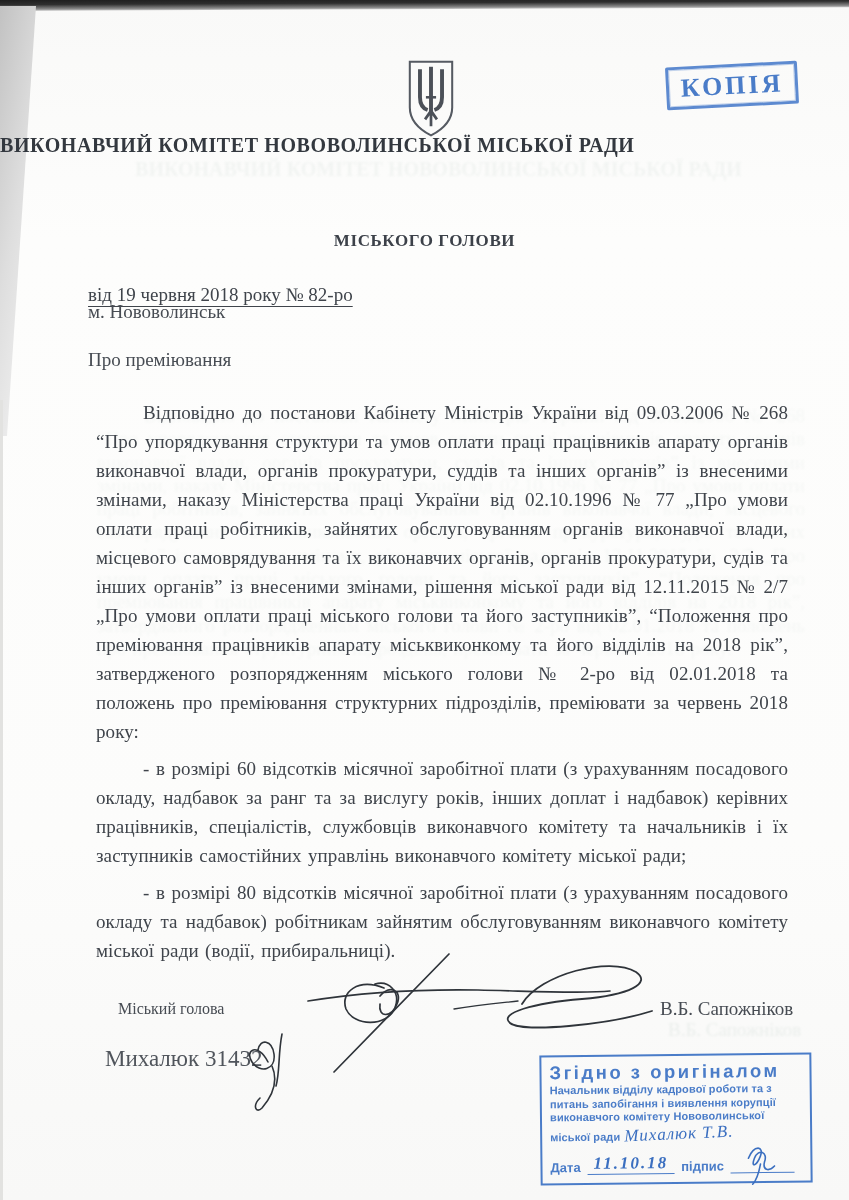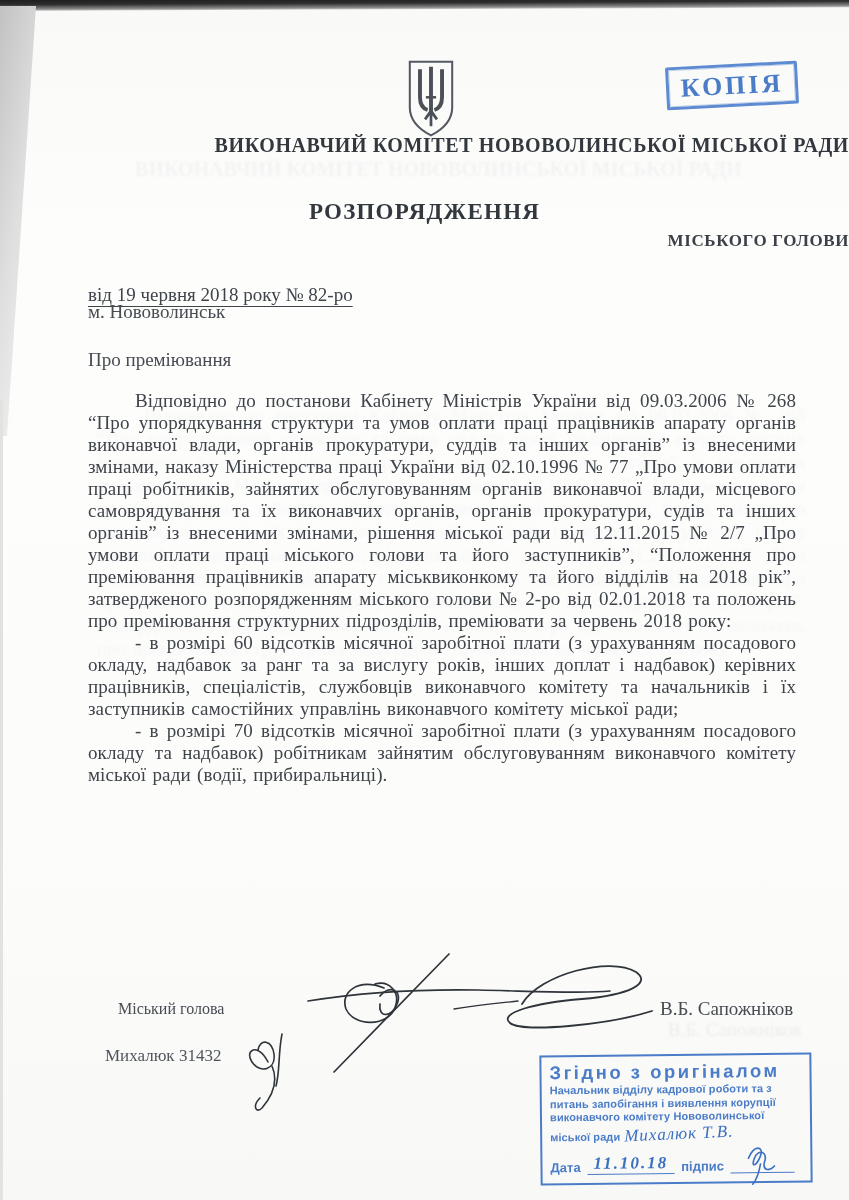--- a/index.html
+++ b/index.html
@@ -11,47 +11,47 @@
   .edge-top{position:absolute;top:-3px;left:-6px;width:870px;height:14px;
             background:linear-gradient(180deg,#141414 0%,#2e2e2e 55%,#8b8b8b 88%,#c9c9c9 100%);
             transform:rotate(-0.25deg);transform-origin:left top;}
   .edge-left-wedge{position:absolute;top:6px;left:0;width:40px;height:430px;
             background:linear-gradient(100deg,#c2c2c2 0%,#dedede 45%,#efefef 80%);
             clip-path:polygon(0 0,36px 0,7px 100%,0 100%);}
   .edge-left-line{position:absolute;left:0;top:400px;bottom:0;width:3px;background:#e2e2e0;}
   .abs{position:absolute;}
 
   
-  .org1{top:134px;left:0;right:0;text-align:right;font-size:20px;font-weight:bold;
+  .org1{top:134px;left:0;right:0;text-align:left;font-size:20px;font-weight:bold;
         letter-spacing:0.6px;color:#33383f;}
   .org2{top:161px;left:0;right:0;text-align:center;font-size:17px;color:#4b5058;letter-spacing:0.5px;}
   .doctype{top:199px;left:0;right:0;text-align:center;font-size:23px;font-weight:bold;
         letter-spacing:1.2px;color:#33383f;}
-  .docsub{top:231px;left:0;right:0;text-align:right;font-size:17px;font-weight:bold;
+  .docsub{top:231px;left:0;right:0;text-align:center;font-size:17px;font-weight:bold;
         letter-spacing:0.6px;color:#3c4149;}
 
   .copy-stamp{top:64px;left:666px;width:126px;padding:4px 0 3px;text-align:center;
         border:3px solid #5d8ad0;border-radius:2px;color:#4a7cc8;font-size:26px;font-weight:bold;
         letter-spacing:3px;transform:rotate(-3deg);box-shadow:inset 0 0 0 1px rgba(93,138,208,.35);}
 
   
   .dateline{top:284px;left:88px;font-size:19px;color:#3f444b;
         text-decoration:underline;text-underline-offset:5px;text-decoration-thickness:1.3px;}
   .city{top:301px;left:88px;font-size:19px;color:#474c53;}
   .subject{top:349px;left:88px;font-size:19px;color:#474c53;}
 
   
   .bodytext{top:390px;left:88px;width:708px;}
-  .bodytext p{margin:0;font-size:19px;line-height:22px;text-align:justify;
+  .bodytext p{margin:8px;font-size:19px;line-height:29px;text-align:justify;
         text-indent:47px;color:#3f444b;letter-spacing:0.1px;word-spacing:1.5px;}
 
   
   .sig-title{top:1000px;left:118px;font-size:16px;color:#474c53;}
   .sig-name{top:998px;left:660px;font-size:19px;color:#474c53;}
-  .executor{top:1046px;left:105px;font-size:17px;color:#50555c;}
+  .executor{top:1046px;left:105px;font-size:23px;color:#50555c;}
   .sig-svg{top:938px;left:288px;width:392px;height:145px;}
   .exec-sig-svg{top:1028px;left:238px;width:66px;height:84px;}
 
   
   .vstamp{top:1054px;left:540px;width:252px;border:2px solid #4a7cc8;color:#4a7cc8;
         padding:5px 8px 8px;transform:rotate(-0.6deg);font-family:"Liberation Sans",sans-serif;}
   .vstamp-title{font-size:18.5px;font-weight:bold;letter-spacing:2.5px;white-space:nowrap;}
   .vstamp-line{font-size:11px;line-height:13.5px;font-weight:bold;white-space:nowrap;letter-spacing:0.1px;}
   .vstamp-lastline{display:flex;align-items:flex-end;}
   .hand{font-family:"Liberation Serif",serif;font-style:italic;color:#3b6fc0;}
@@ -87,31 +87,30 @@
     <path d="M17 11 V44 Q17 56 26 59" fill="none" stroke="#4b5058" stroke-width="4.6"></path>
     <path d="M43 11 V44 Q43 56 34 59" fill="none" stroke="#4b5058" stroke-width="4.6"></path>
     <path d="M30 8 V62" fill="none" stroke="#4b5058" stroke-width="4.6"></path>
     <path d="M30 60 L23 70 M30 60 L37 70 M30 60 V78" fill="none" stroke="#4b5058" stroke-width="3.2"></path>
     <path d="M24 44 H36" fill="none" stroke="#4b5058" stroke-width="3"></path>
   </svg>
 
   <div class="abs copy-stamp">КОПІЯ</div>
 
   <div class="abs org1">ВИКОНАВЧИЙ  КОМІТЕТ НОВОВОЛИНСЬКОЇ МІСЬКОЇ РАДИ</div>
-  <div class="abs doctype">РОЗПОРЯДЖЕННЯ</div>
   <div class="abs docsub">МІСЬКОГО ГОЛОВИ</div>
 
   <div class="abs dateline">від  19 червня 2018 року  № 82-ро</div>
   <div class="abs city">м. Нововолинськ</div>
   <div class="abs subject">Про преміювання</div>
 
   <div class="abs bodytext">
     <p>Відповідно до постанови Кабінету Міністрів України від 09.03.2006 № 268 “Про упорядкування структури та умов оплати праці працівників апарату органів виконавчої влади, органів прокуратури, суддів та інших органів” із внесеними змінами, наказу Міністерства праці України від 02.10.1996 № 77 „Про умови оплати праці робітників, зайнятих обслуговуванням органів виконавчої влади, місцевого самоврядування та їх виконавчих органів, органів прокуратури, судів та інших органів” із внесеними змінами, рішення міської ради від 12.11.2015 № 2/7 „Про умови оплати праці міського голови та його заступників”, “Положення про преміювання працівників апарату міськвиконкому та його відділів на 2018 рік”, затвердженого розпорядженням міського голови № 2-ро від 02.01.2018 та положень про преміювання структурних підрозділів, преміювати за червень 2018 року:</p>
     <p>- в розмірі 60 відсотків місячної заробітної плати (з урахуванням посадового окладу, надбавок за ранг та за вислугу років, інших доплат і надбавок) керівних працівників, спеціалістів, службовців виконавчого комітету та начальників і їх заступників самостійних управлінь виконавчого комітету міської ради;</p>
-    <p>- в розмірі 70 відсотків місячної заробітної плати (з урахуванням посадового окладу та надбавок) робітникам зайнятим обслуговуванням виконавчого комітету міської ради (водії, прибиральниці).</p>
+    <p>- в розмірі 80 відсотків місячної заробітної плати (з урахуванням посадового окладу та надбавок) робітникам зайнятим обслуговуванням виконавчого комітету міської ради (водії, прибиральниці).</p>
   </div>
 
   <div class="abs sig-title">Міський голова</div>
   <div class="abs sig-name">В.Б. Сапожніков</div>
 
   <svg class="abs sig-svg" viewBox="0 0 392 145">
     <g fill="none" stroke="#2f343a" stroke-width="1.7" stroke-linecap="round">
       <path d="M20 63 C70 55 130 51 190 52 C240 53 295 56 322 53"></path>
       <path d="M96 50 C70 40 52 54 58 71 C66 89 99 89 107 70 C113 54 101 42 87 46"></path>
       <path d="M92 58 C101 46 115 52 109 66 C103 80 90 80 92 66"></path>

